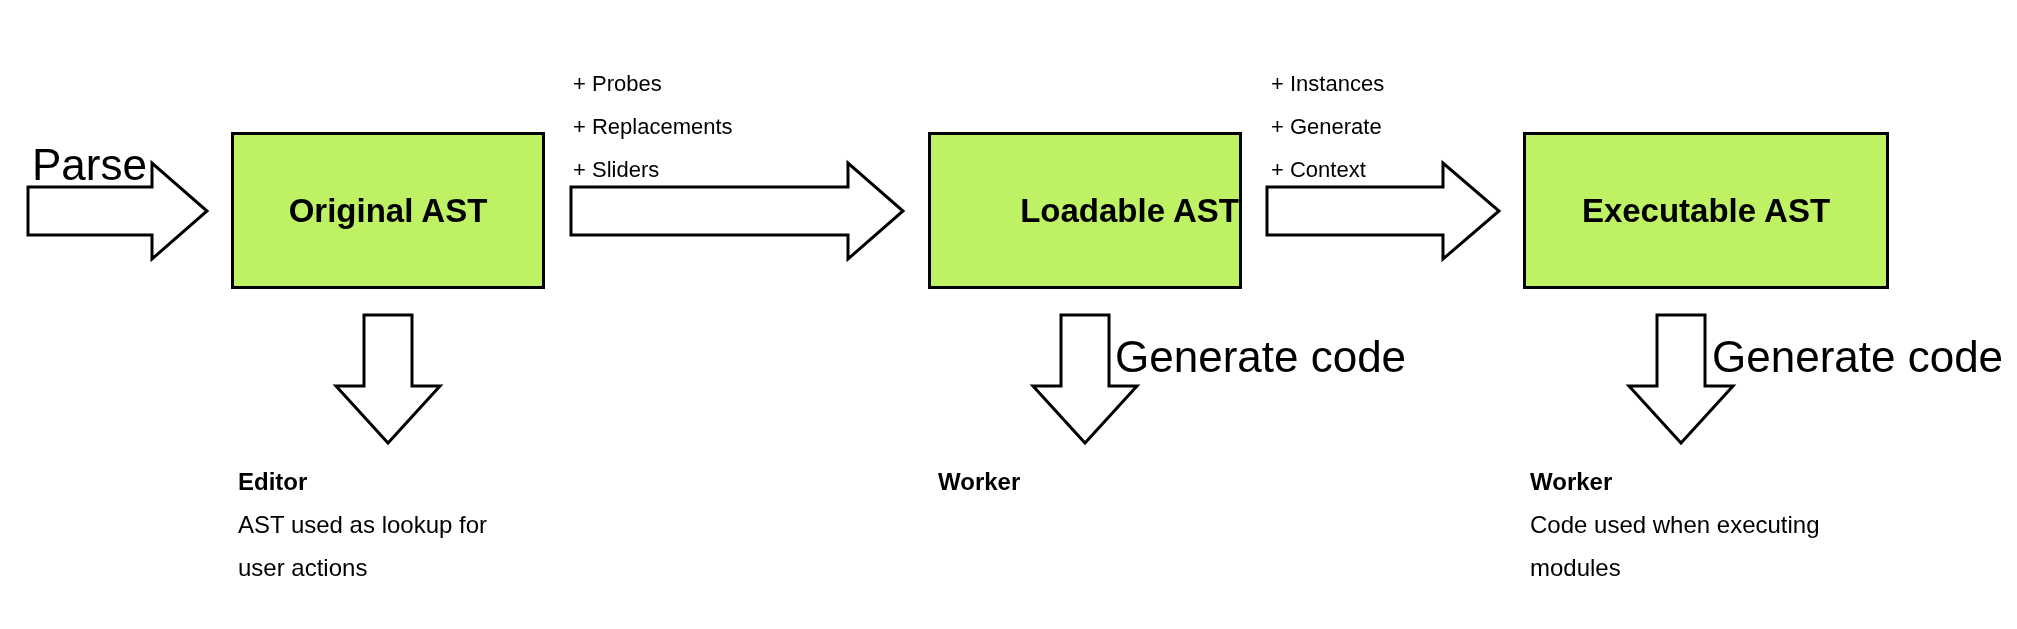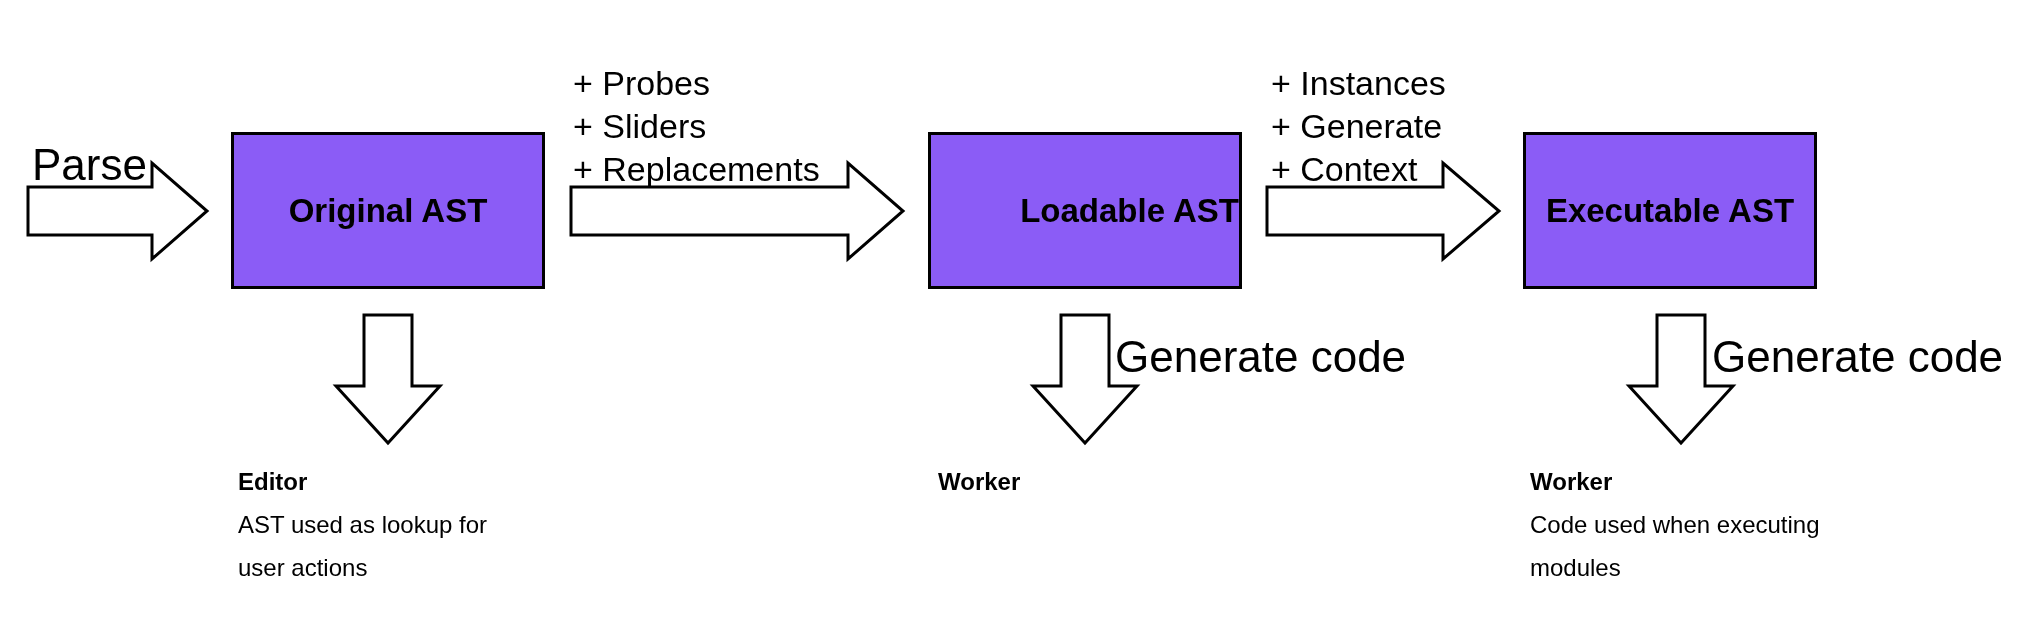--- a/index.html
+++ b/index.html
@@ -29,46 +29,46 @@
     stroke-width: 3;
     stroke-linejoin: miter;
     stroke-miterlimit: 6;
   }
   .box {
     position: absolute;
     top: 132px;
     height: 157px;
     box-sizing: border-box;
     border: 3px solid var(--line, #000000);
-    background: #8b5cf6;
+    background: #bef264;
     display: flex;
     align-items: center;
     justify-content: center;
     font-size: 33px;
     font-weight: bold;
     white-space: nowrap;
   }
   .box-1 { left: 231px; width: 314px; }
   .box-2 { left: 928px; width: 314px; justify-content: flex-end; }
-  .box-3 { left: 1523px; width: 294px; }
+  .box-3 { left: 1523px; width: 366px; }
 
   .label {
     position: absolute;
     font-size: 44px;
     line-height: 43px;
     white-space: nowrap;
   }
   .parse-label { left: 32px; top: 143px; }
   .gen-label-2 { left: 1115px; top: 335px; }
   .gen-label-3 { left: 1712px; top: 335px; }
 
   .annot {
     position: absolute;
     top: 62px;
-    font-size: 34px;
+    font-size: 22px;
     line-height: 43px;
     white-space: nowrap;
   }
   .annot-1 { left: 573px; }
   .annot-2 { left: 1271px; }
 
   .desc {
     position: absolute;
     top: 460px;
     font-size: 24px;
@@ -101,22 +101,22 @@
   </div>
   <div class="box box-2">
     <span>Loadable AST</span>
   </div>
   <div class="box box-3">
     <span>Executable AST</span>
   </div>
 
   <div class="annot annot-1">
     <div>+ Probes</div>
+    <div>+ Replacements</div>
     <div>+ Sliders</div>
-    <div>+ Replacements</div>
   </div>
 
   <div class="annot annot-2">
     <div>+ Instances</div>
     <div>+ Generate</div>
     <div>+ Context</div>
   </div>
 
   <div class="label gen-label-2">Generate code</div>
   <div class="label gen-label-3">Generate code</div>

